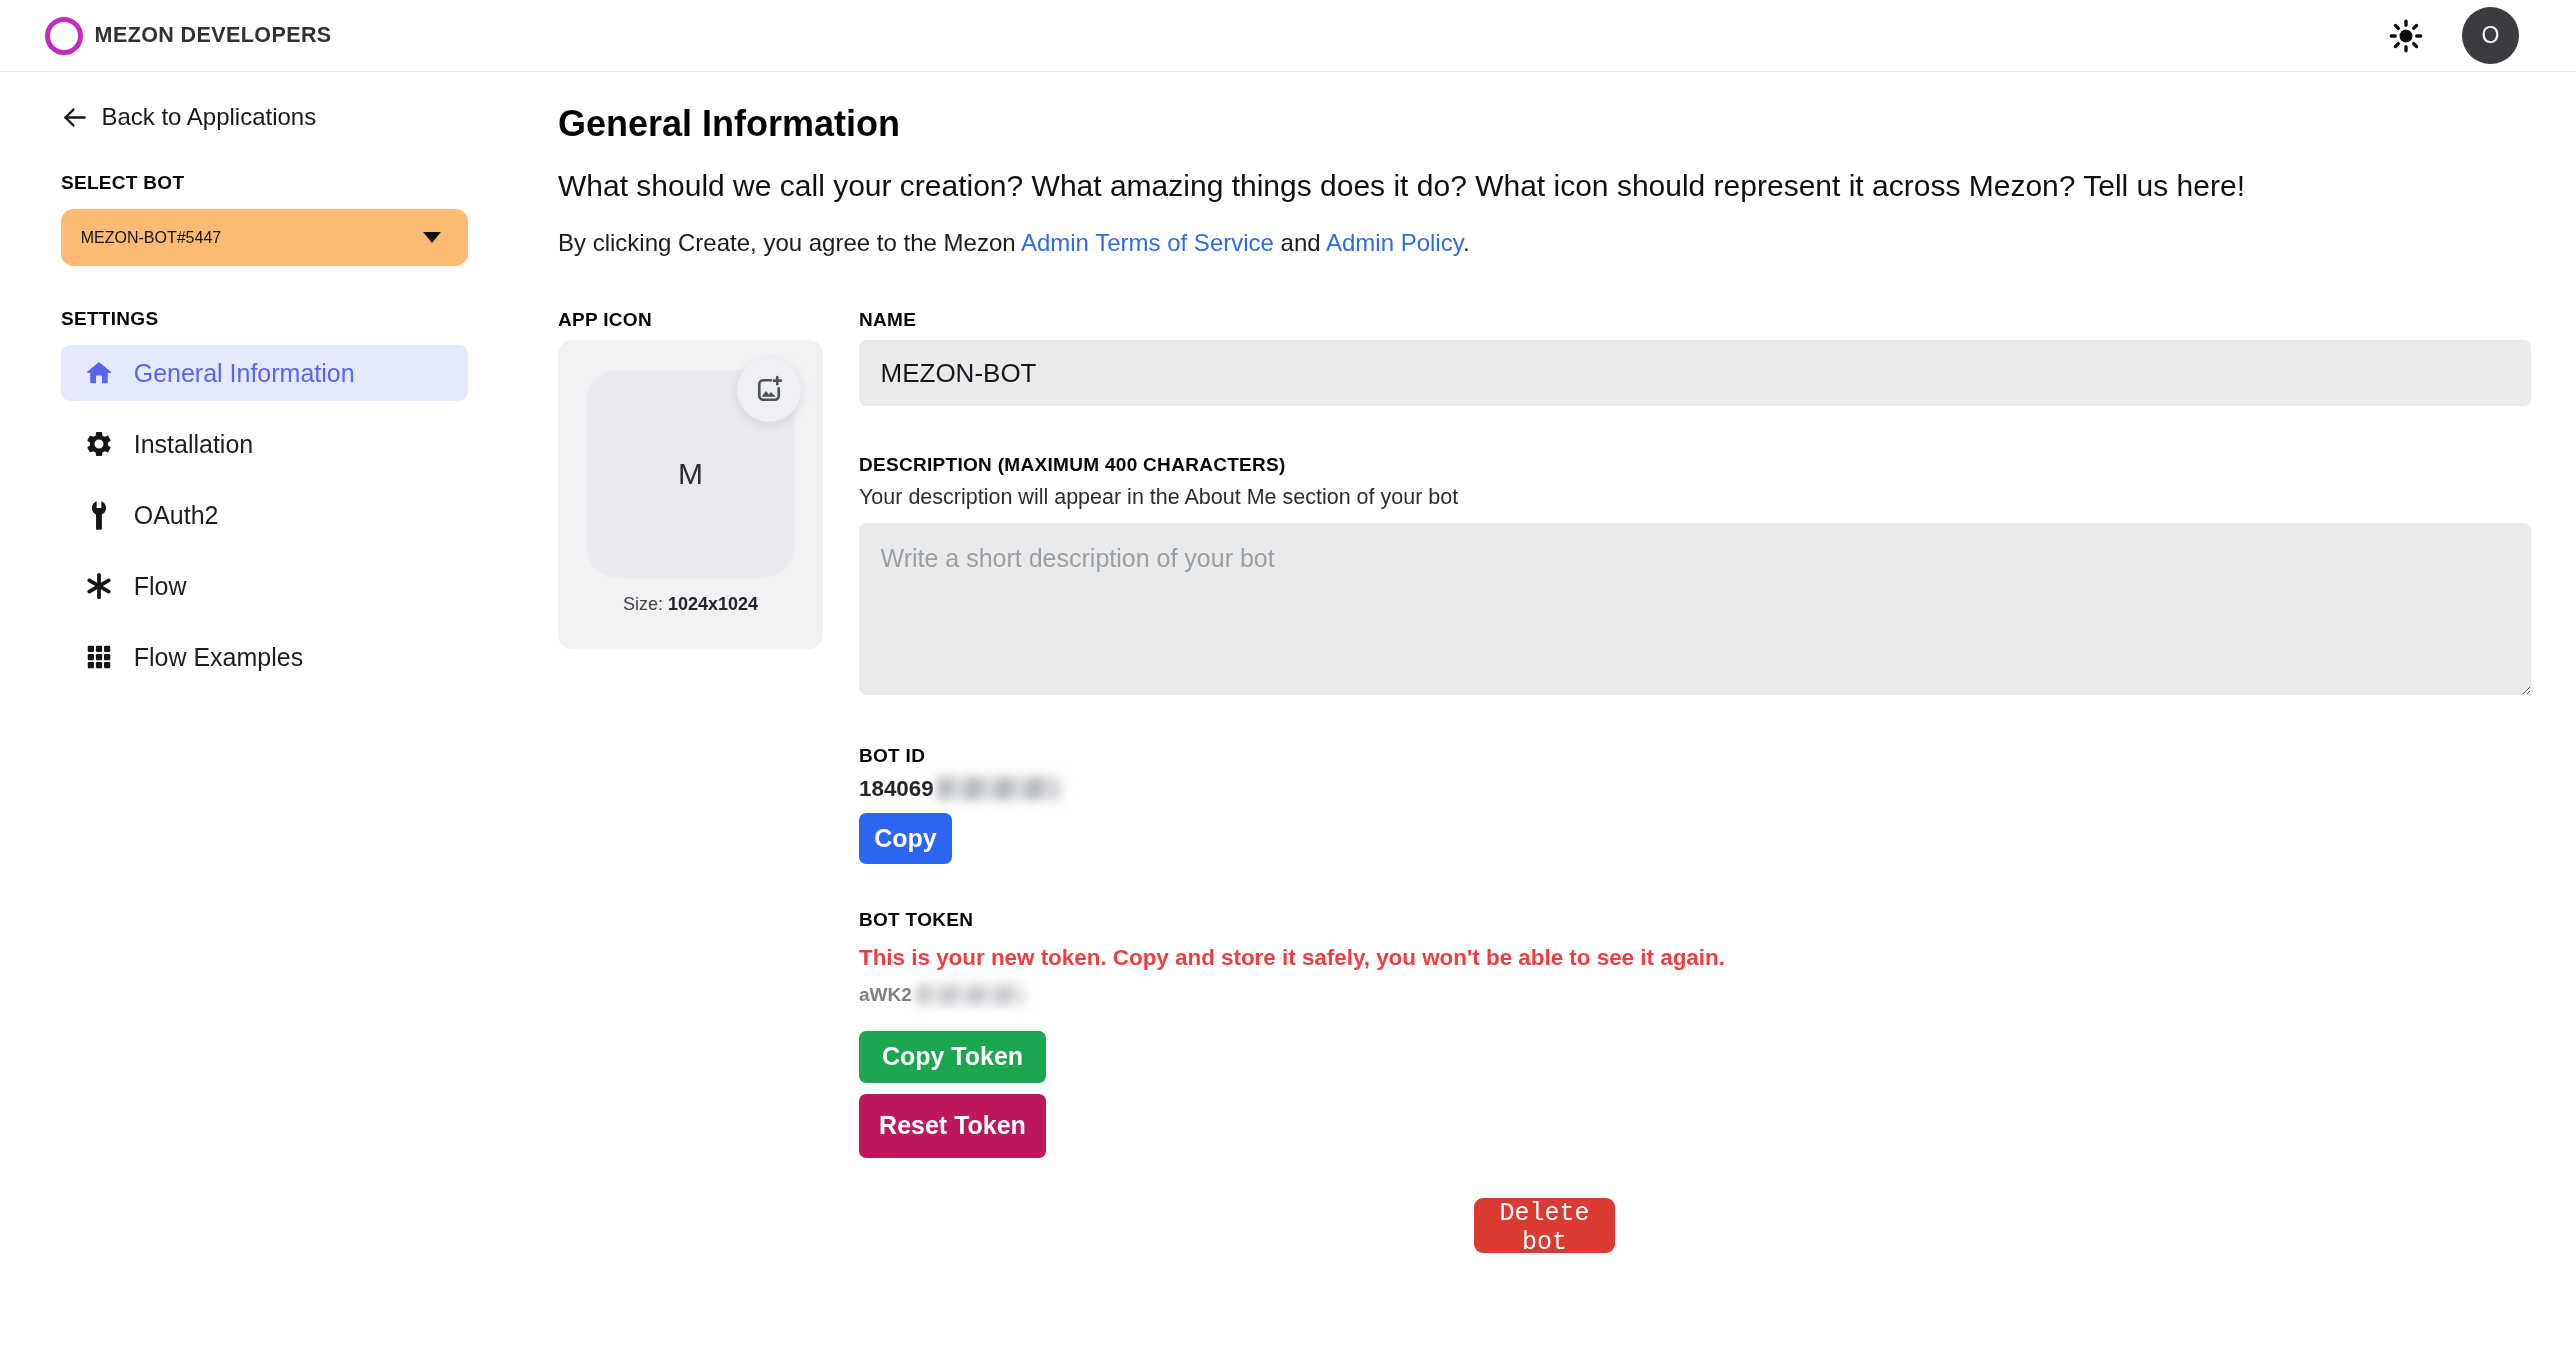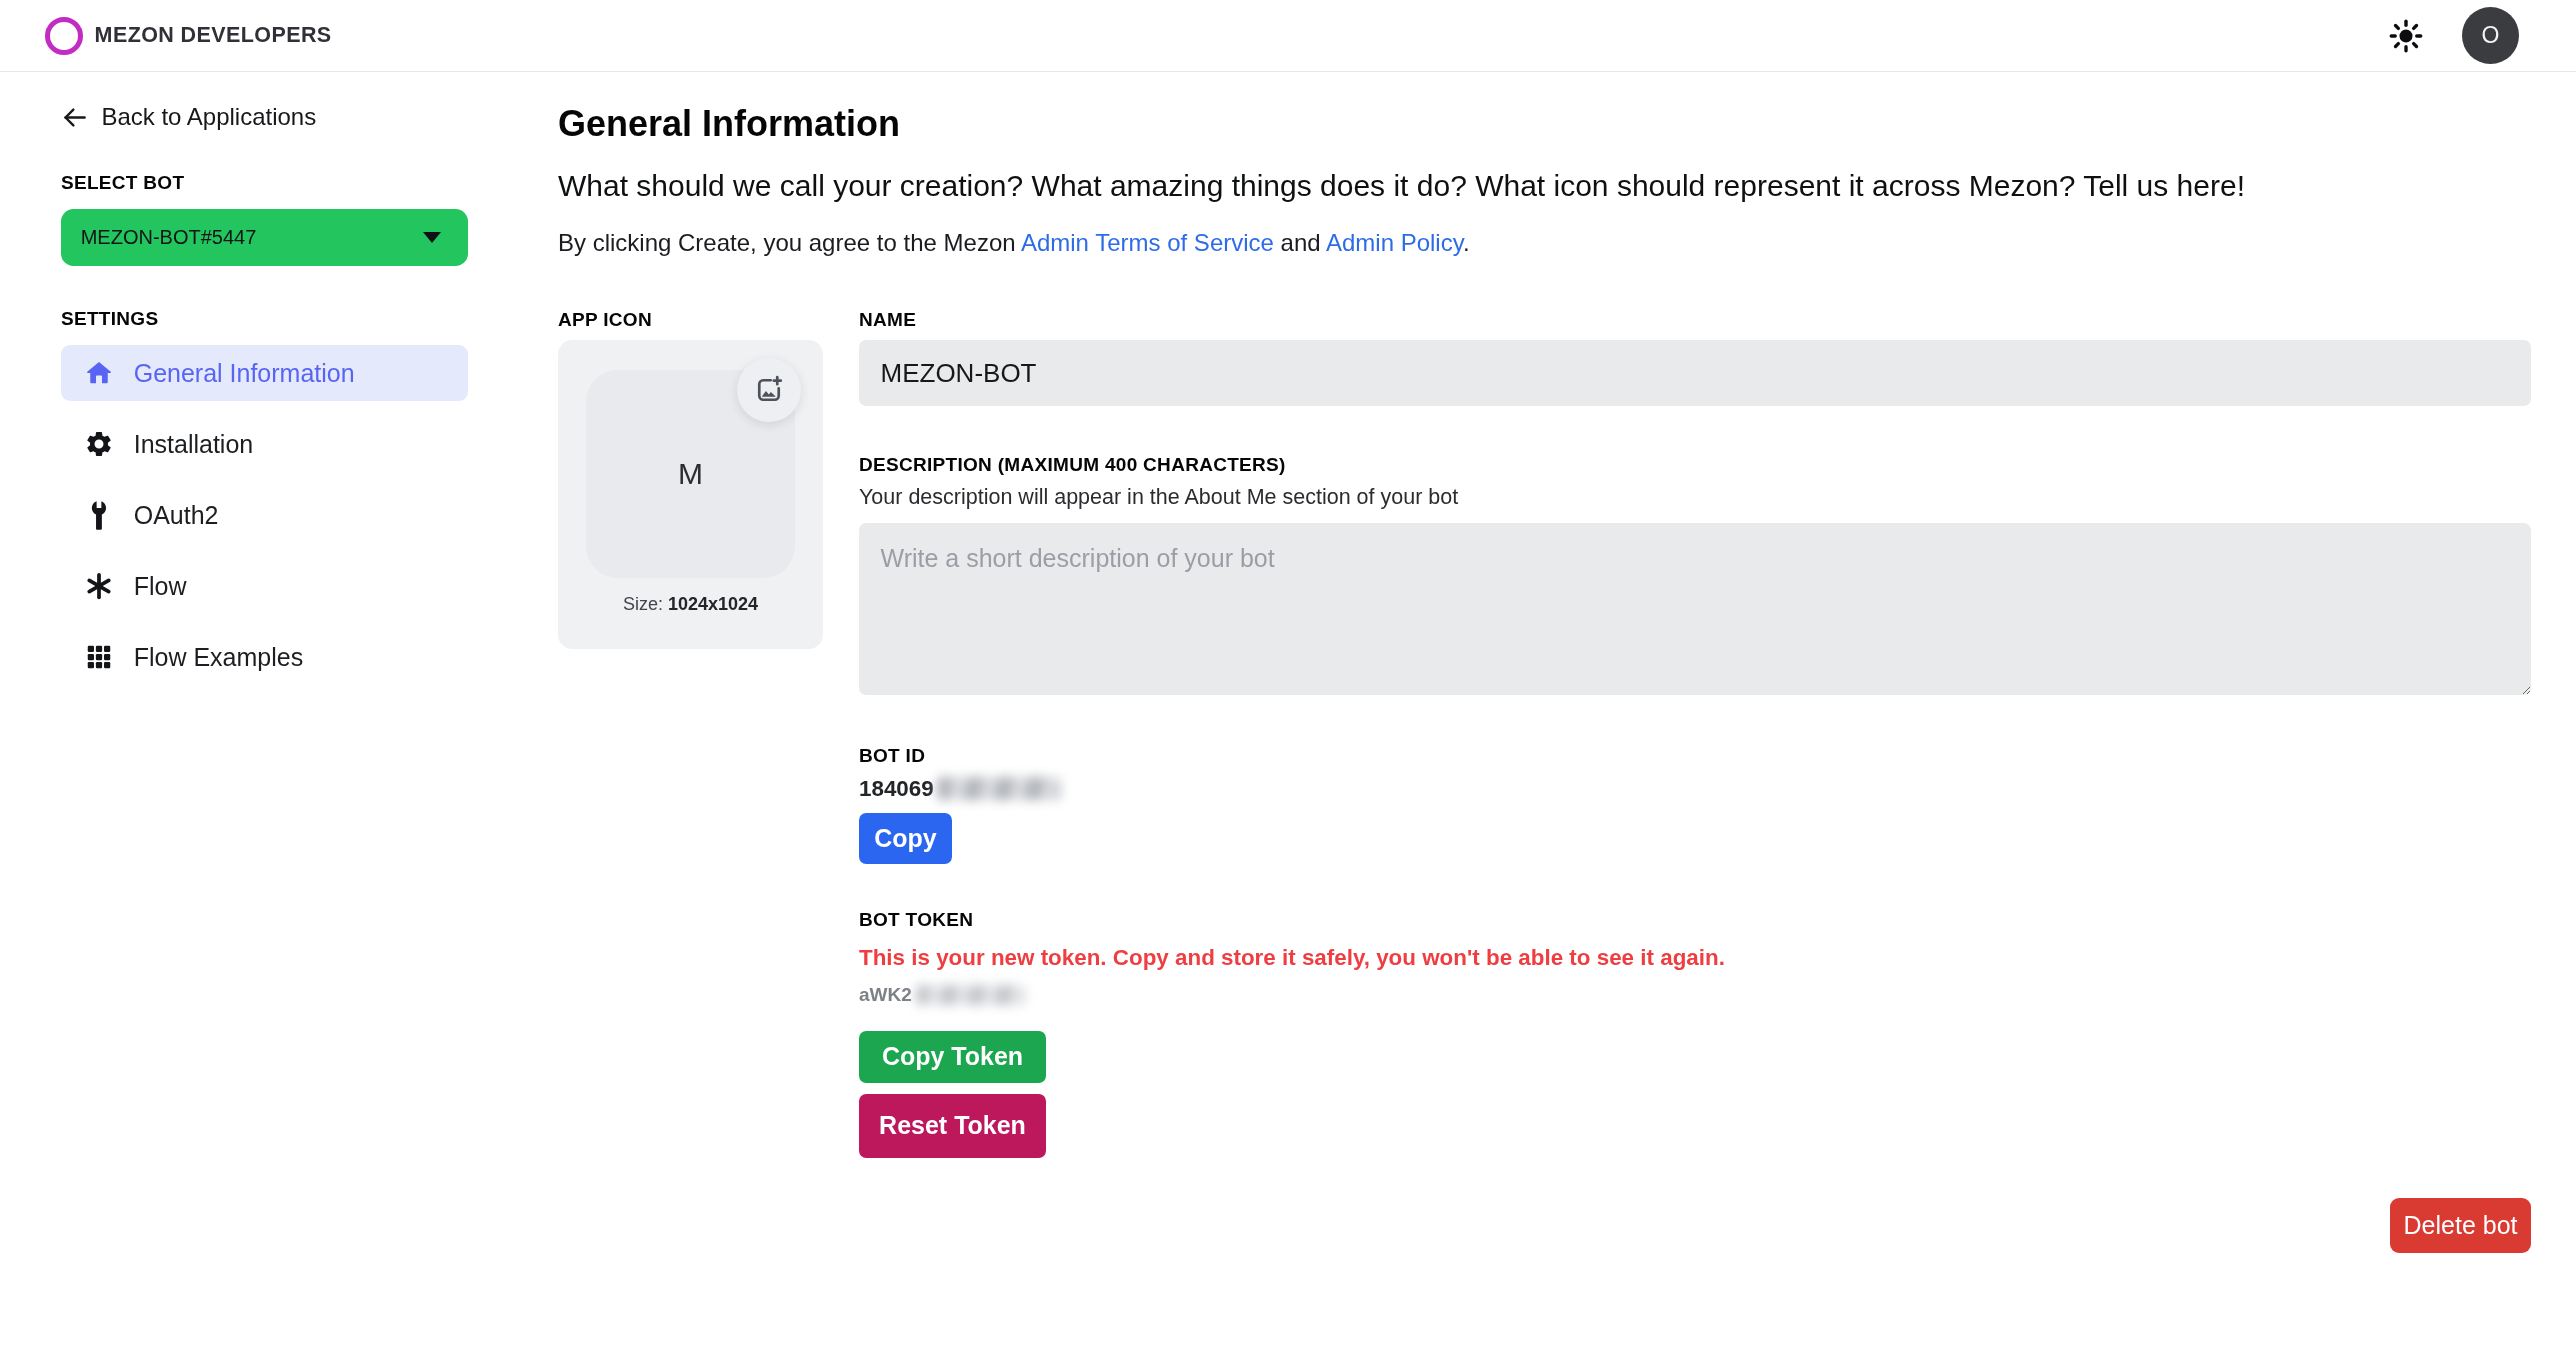--- a/index.html
+++ b/index.html
@@ -42,23 +42,23 @@
   .sidebar { width: 501px; flex: none; padding: 31px 45px 0 49px; margin-left: 12px; }
   .back-link {
     display: flex; align-items: center; gap: 13.4px;
     font-size: 24px; color: #17181a; cursor: pointer;
   }
   .small-label {
     margin-top: 41px; font-size: 19px; font-weight: 700;
     color: #060607; letter-spacing: 0.3px;
   }
   .dropdown {
-    margin-top: 15px; height: 57px; background: #22c55e; border-radius: 12.5px;
+    margin-top: 15px; height: 57px; background: #fdba74; border-radius: 12.5px;
     display: flex; align-items: center; justify-content: space-between;
-    padding: 0 27px 0 19.7px; font-size: 20px; font-weight: 500; color: #131417;
+    padding: 0 27px 0 19.7px; font-size: 16px; font-weight: 500; color: #131417;
     cursor: pointer;
   }
   .caret {
     width: 0; height: 0;
     border-left: 9.8px solid transparent; border-right: 9.8px solid transparent;
     border-top: 11.6px solid #101114;
   }
   .settings-label { margin-top: 42px; }
   .nav { margin-top: 15px; }
   .nav-item {
@@ -132,21 +132,21 @@
   }
 
   .btn { border: none; border-radius: 7.2px; color: #fff; font-family: inherit; cursor: pointer; }
   .btn-copy { margin-top: 11.6px; width: 93px; height: 51px; font-size: 25px; font-weight: 700; background: #2b66f0; }
   .btn-copy-token { display: block; margin-top: 25px; width: 187px; height: 52px; font-size: 25px; font-weight: 700; background: #1ca64f; }
   .btn-reset { display: block; margin-top: 10.7px; width: 187px; height: 64px; font-size: 25px; font-weight: 700; background: #be185d; }
   .warning { margin: 14.3px 0 0; font-size: 22.4px; font-weight: 700; color: #ef3e42; }
   .label-mt-id { margin-top: 47px; }
   .label-mt-token { margin-top: 45px; }
 
-  .delete-row { display: flex; justify-content: flex-end; margin-top: 40px; padding-bottom: 36px; }
+  .delete-row { display: flex; justify-content: center; margin-top: 40px; padding-bottom: 36px; font-family: Liberation Mono, monospace; }
   .btn-delete { width: 141px; height: 55px; font-size: 25px; font-weight: 400; background: #d93a32; border-radius: 9px; }
 </style>
 </head>
 <body>
 
 <header class="topbar">
   <div class="brand">
     <div class="logo-ring"></div>
     <span class="brand-text">MEZON DEVELOPERS</span>
   </div>

